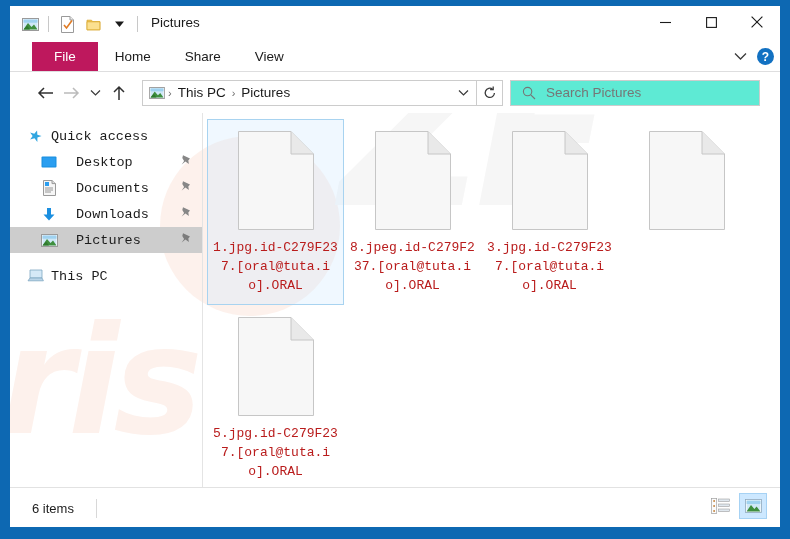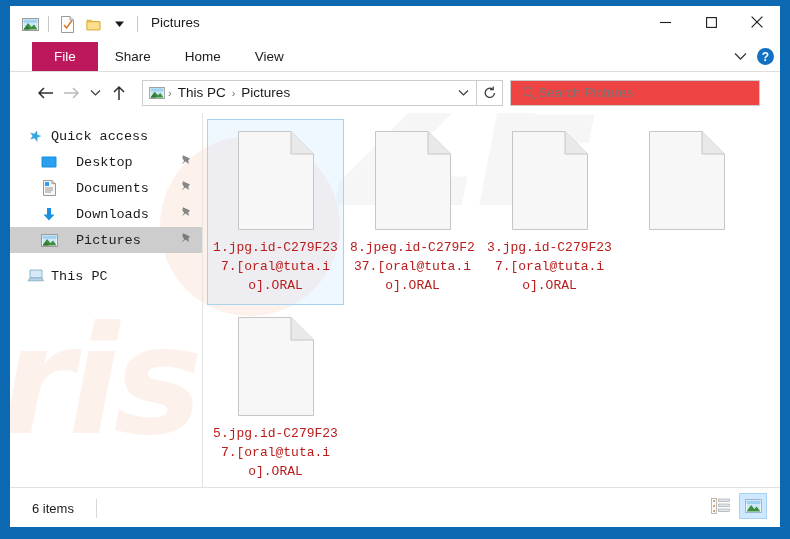--- a/index.html
+++ b/index.html
@@ -260,24 +260,25 @@
     justify-content: center;
     font-size: 14px;
     color: #3a3a3a;
     background: #fff;
   }
   #searchbox {
     width: 250px;
     height: 26px;
     border: 1px solid #cccccc;
     box-sizing: border-box;
-    background: #ef4444;
+    background: #5eead4;
     margin-left: 7px;
     display: flex;
     align-items: center;
+    gap: 8px;
     padding-left: 11px;
   }
   #search-input {
     border: none;
     outline: none;
     font-family: "Liberation Sans", sans-serif;
     font-size: 13.5px;
     color: #1b1b1b;
     width: 190px;
     background: transparent;
@@ -479,22 +480,22 @@
           <svg width="12" height="12" viewBox="0 0 12 12">
               <path d="M0.6 0.6 L11.4 11.4 M11.4 0.6 L0.6 11.4" stroke="#1b1b1b" stroke-width="1.15"></path>
             </svg>
         </div>
       </div>
     </div>
 
     <div id="tabstrip">
       <div id="tabs">
         <div class="tab file">File</div>
+        <div class="tab">Home</div>
         <div class="tab">Share</div>
-        <div class="tab">Home</div>
         <div class="tab">View</div>
       </div>
       <div id="ribbon-right">
         <div id="expand-btn">
           <svg width="13" height="9" viewBox="0 0 13 9">
               <path d="M1 1.5 L6.5 7 L12 1.5" fill="none" stroke="#3a3a3a" stroke-width="1.25"></path>
             </svg>
         </div>
         <div id="help-btn">?</div>
       </div>

